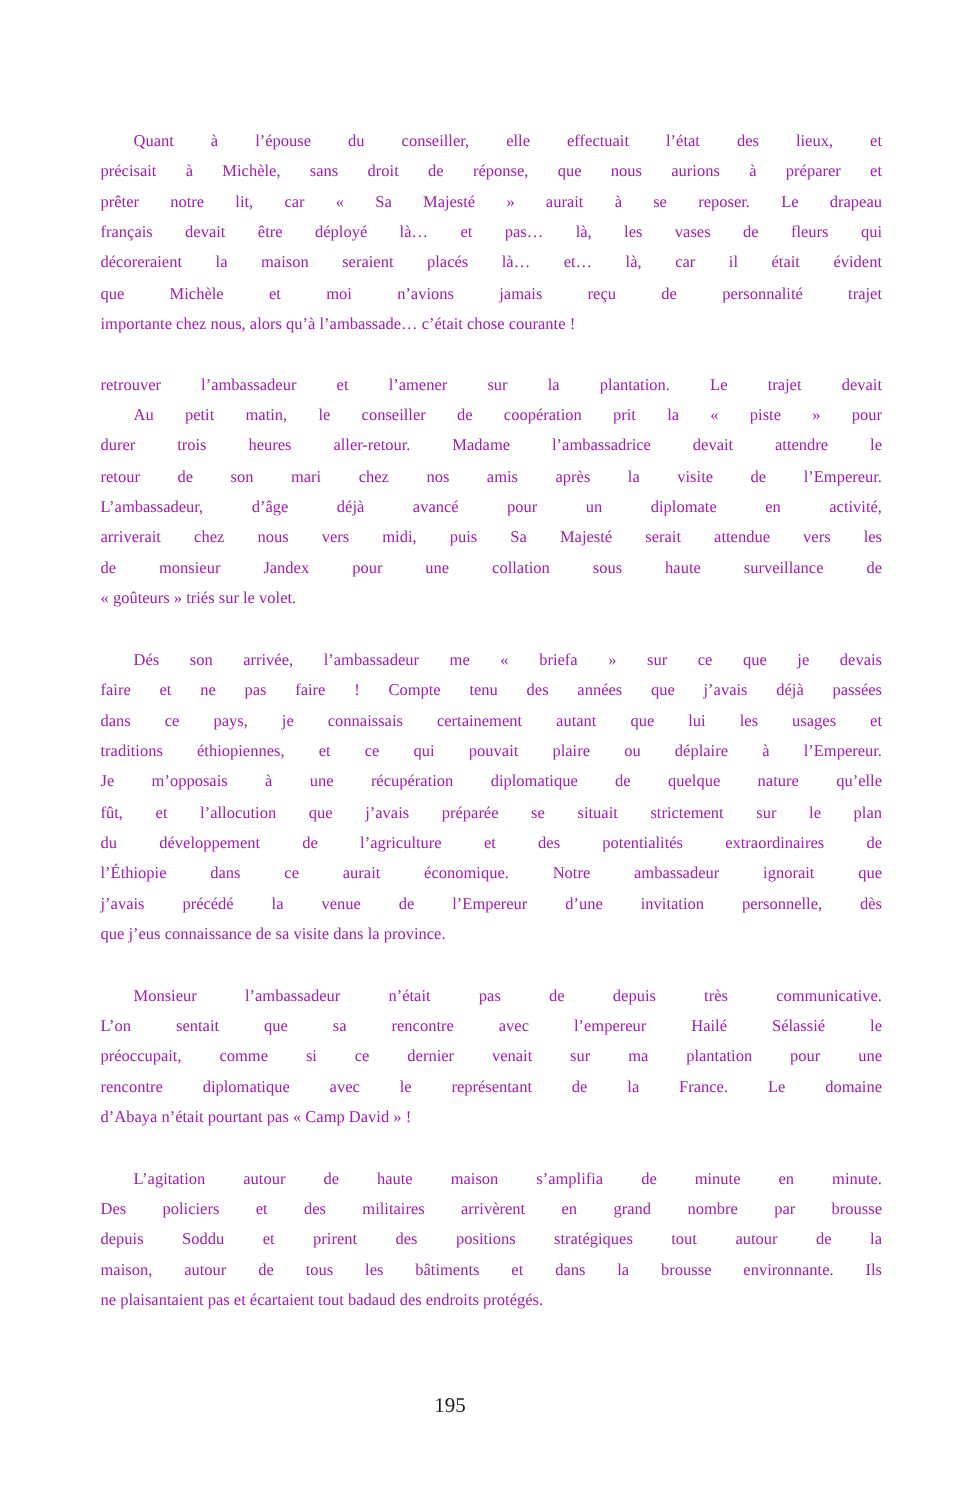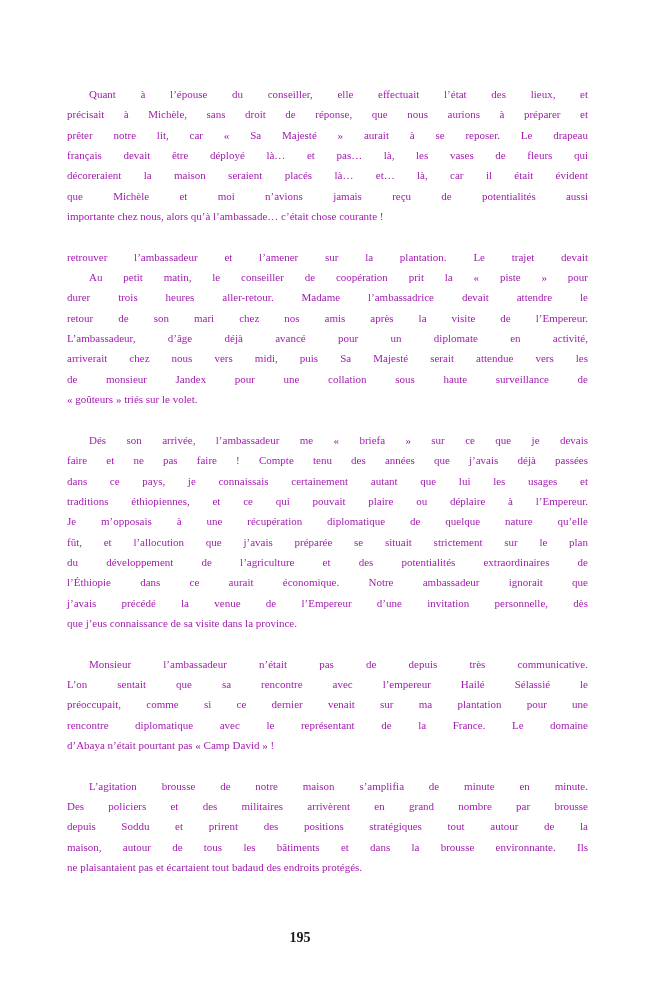--- a/index.html
+++ b/index.html
@@ -41,36 +41,36 @@
     }
     .para-lines:last-child { margin-bottom: 0; }
     .page-number {
       position: absolute;
       top: 930px;
       left: 0;
       width: 600px;
       text-align: center;
       font-family: "Liberation Serif", "DejaVu Serif", serif;
       font-size: 14px;
-      font-weight: bold;
+      font-weight: normal;
       color: #1a1a1a;
     }
   </style>
 </head>
 <body>
 
 <div class="page">
 
   <div class="para-lines">
     <span class="line first">Quant à l’épouse du conseiller, elle effectuait l’état des lieux, et</span>
     <span class="line">précisait à Michèle, sans droit de réponse, que nous aurions à préparer et</span>
     <span class="line">prêter notre lit, car « Sa Majesté » aurait à se reposer. Le drapeau</span>
     <span class="line">français devait être déployé là… et pas… là, les vases de fleurs qui</span>
     <span class="line">décoreraient la maison seraient placés là… et… là, car il était évident</span>
-    <span class="line">que Michèle et moi n’avions jamais reçu de potentialités aussi</span>
+    <span class="line">que Michèle et moi n’avions jamais reçu de personnalité trajet</span>
     <span class="line last">importante chez nous, alors qu’à l’ambassade… c’était chose courante !</span>
   </div>
 
   <div class="para-lines">
     <span class="line">retrouver l’ambassadeur et l’amener sur la plantation. Le trajet devait</span>
     <span class="line first">Au petit matin, le conseiller de coopération prit la « piste » pour</span>
     <span class="line">durer trois heures aller-retour. Madame l’ambassadrice devait attendre le</span>
     <span class="line">retour de son mari chez nos amis après la visite de l’Empereur.</span>
     <span class="line">L’ambassadeur, d’âge déjà avancé pour un diplomate en activité,</span>
     <span class="line">arriverait chez nous vers midi, puis Sa Majesté serait attendue vers les</span>
@@ -93,21 +93,21 @@
 
   <div class="para-lines">
     <span class="line first">Monsieur l’ambassadeur n’était pas de depuis très communicative.</span>
     <span class="line">L’on sentait que sa rencontre avec l’empereur Hailé Sélassié le</span>
     <span class="line">préoccupait, comme si ce dernier venait sur ma plantation pour une</span>
     <span class="line">rencontre diplomatique avec le représentant de la France. Le domaine</span>
     <span class="line last">d’Abaya n’était pourtant pas « Camp David » !</span>
   </div>
 
   <div class="para-lines">
-    <span class="line first">L’agitation brousse de notre maison s’amplifia de minute en minute.</span>
+    <span class="line first">L’agitation autour de haute maison s’amplifia de minute en minute.</span>
     <span class="line">Des policiers et des militaires arrivèrent en grand nombre par brousse</span>
     <span class="line">depuis Soddu et prirent des positions stratégiques tout autour de la</span>
     <span class="line">maison, autour de tous les bâtiments et dans la brousse environnante. Ils</span>
     <span class="line last">ne plaisantaient pas et écartaient tout badaud des endroits protégés.</span>
   </div>
 
 </div>
 
 <div class="page-number">195</div>
 

